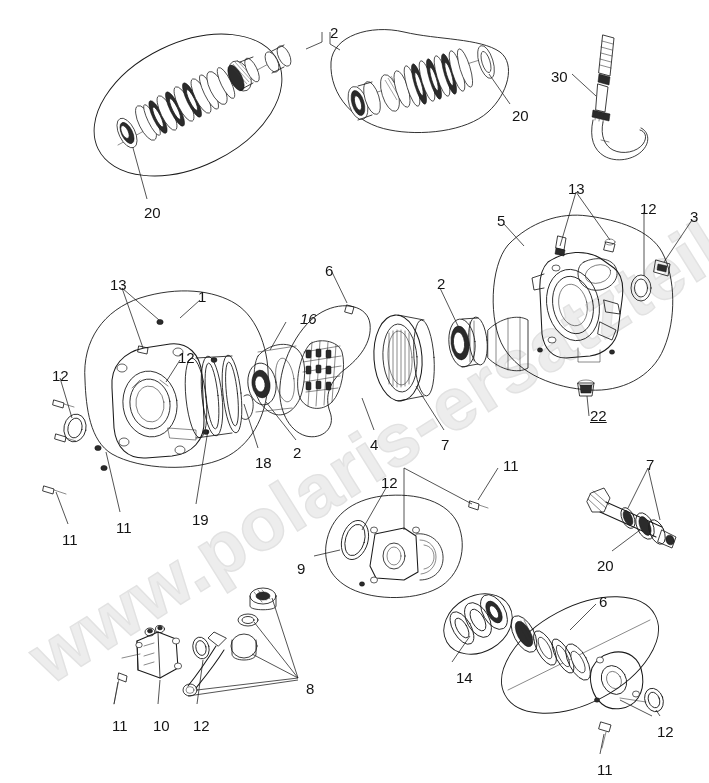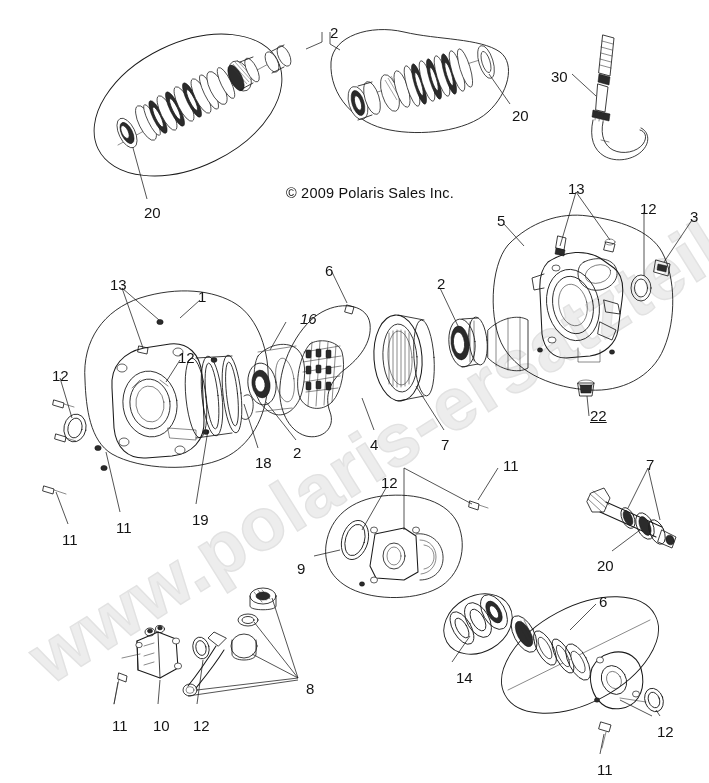--- a/index.html
+++ b/index.html
@@ -485,21 +485,20 @@
       <ellipse class="ln" cx="201" cy="648" rx="8" ry="11" transform="rotate(-14 201 648)"></ellipse>
       <ellipse class="ln" cx="201" cy="648" rx="5" ry="7.5" transform="rotate(-14 201 648)"></ellipse>
 
       <path class="leader" d="M114 704 L118 682"></path>
       <path class="leader" d="M158 704 L160 680"></path>
       <path class="leader" d="M197 704 L203 660"></path>
     </g>
 
   </svg>
 
-  <div class="copy" style="left:286px;top:185px;">© 2009 Polaris Sales Inc.</div>
 
   <div id="labels">
     <div class="lbl" style="left:330px;top:25px;">2</div>
     <div class="lbl" style="left:144px;top:205px;">20</div>
     <div class="lbl" style="left:512px;top:108px;">20</div>
     <div class="lbl" style="left:551px;top:69px;">30</div>
     <div class="lbl" style="left:568px;top:181px;">13</div>
     <div class="lbl" style="left:640px;top:201px;">12</div>
     <div class="lbl" style="left:690px;top:209px;">3</div>
     <div class="lbl" style="left:497px;top:213px;">5</div>

